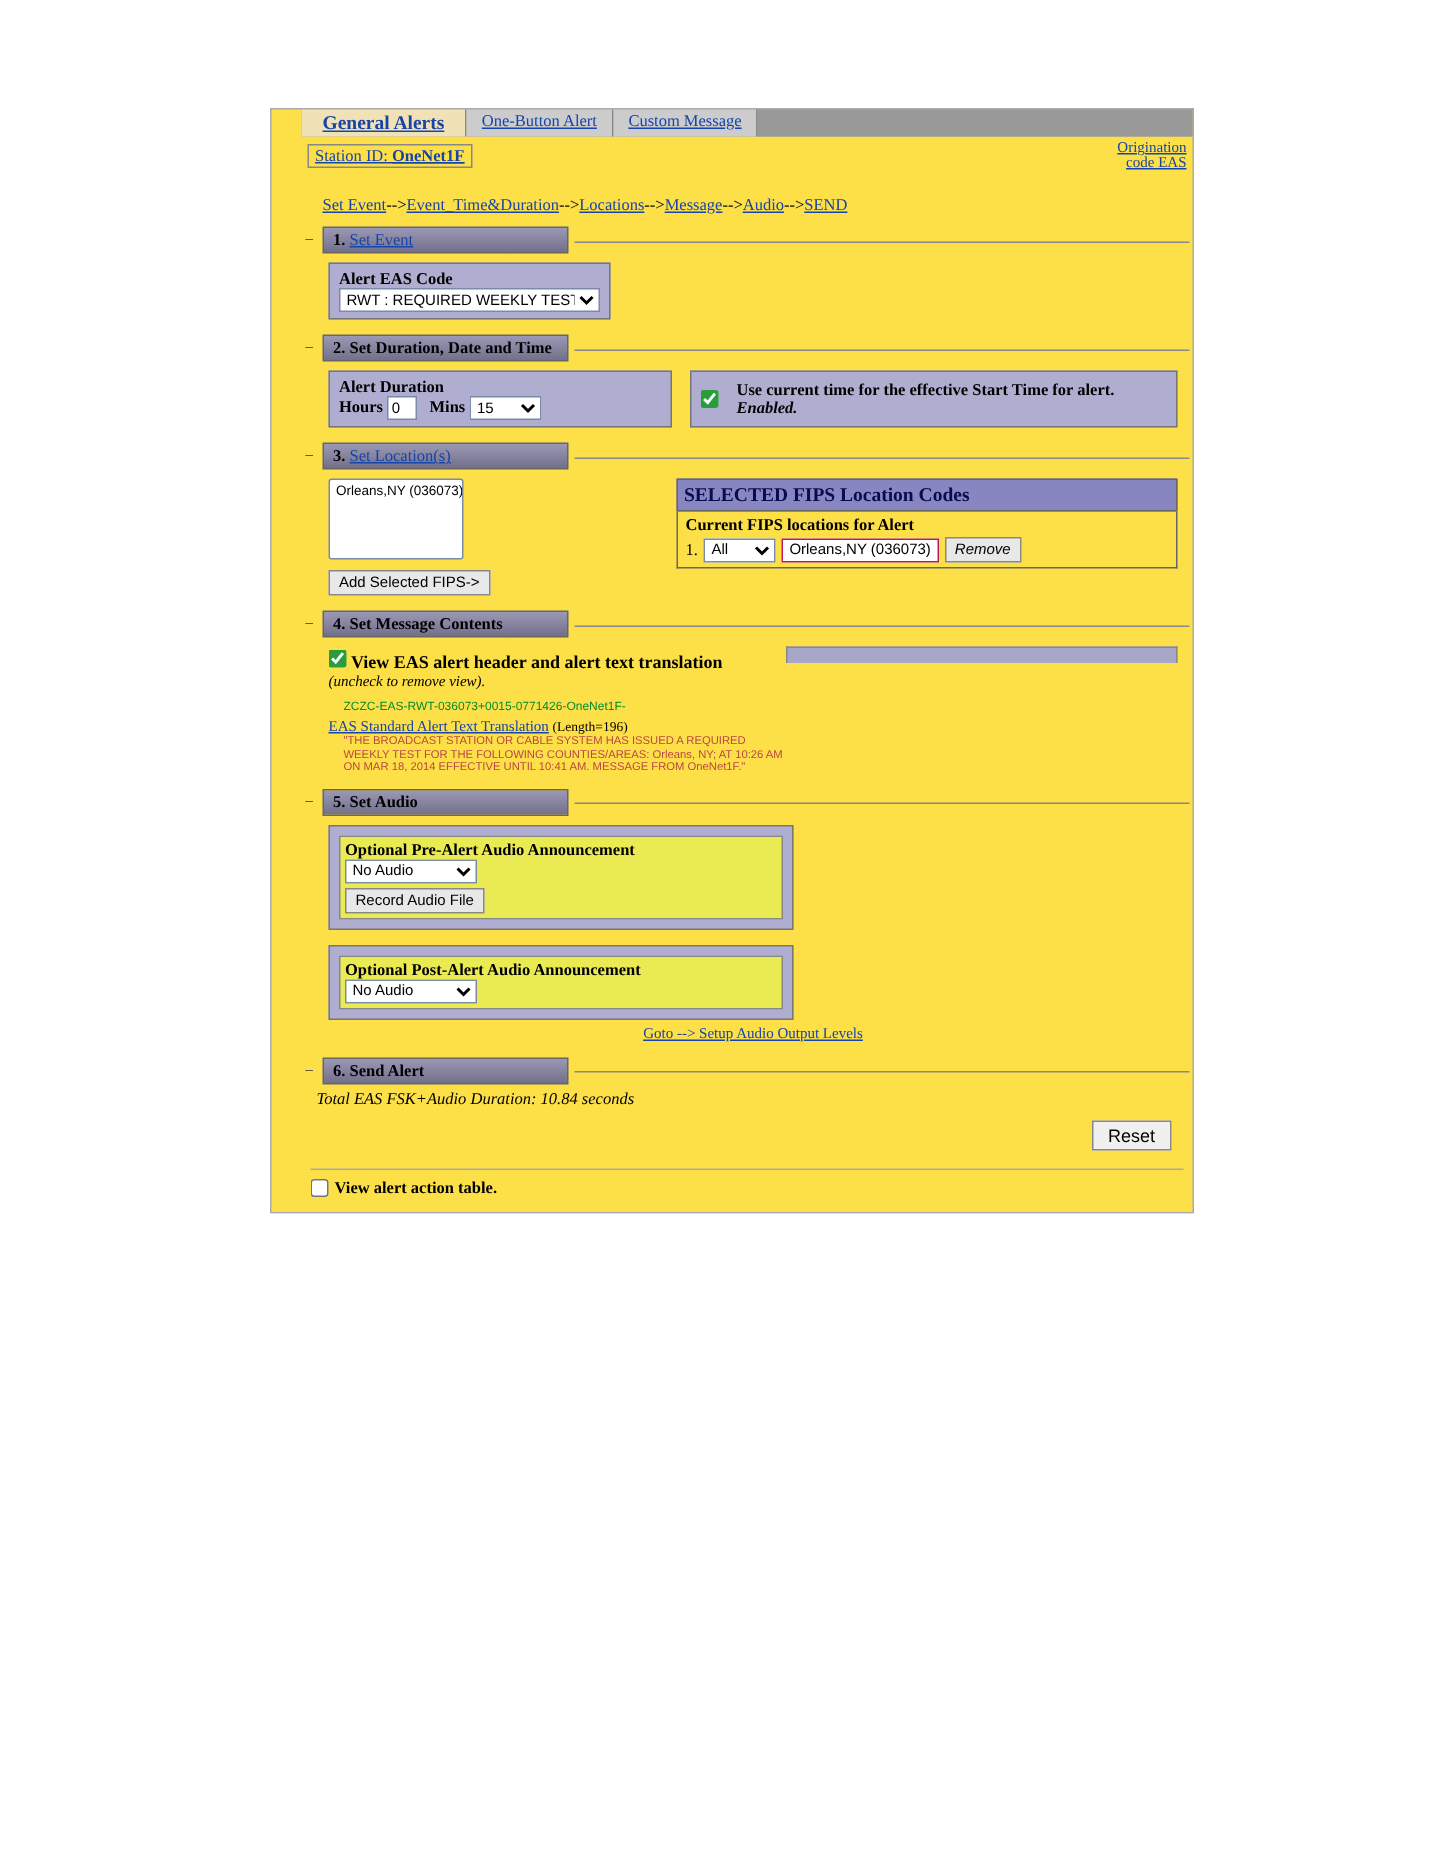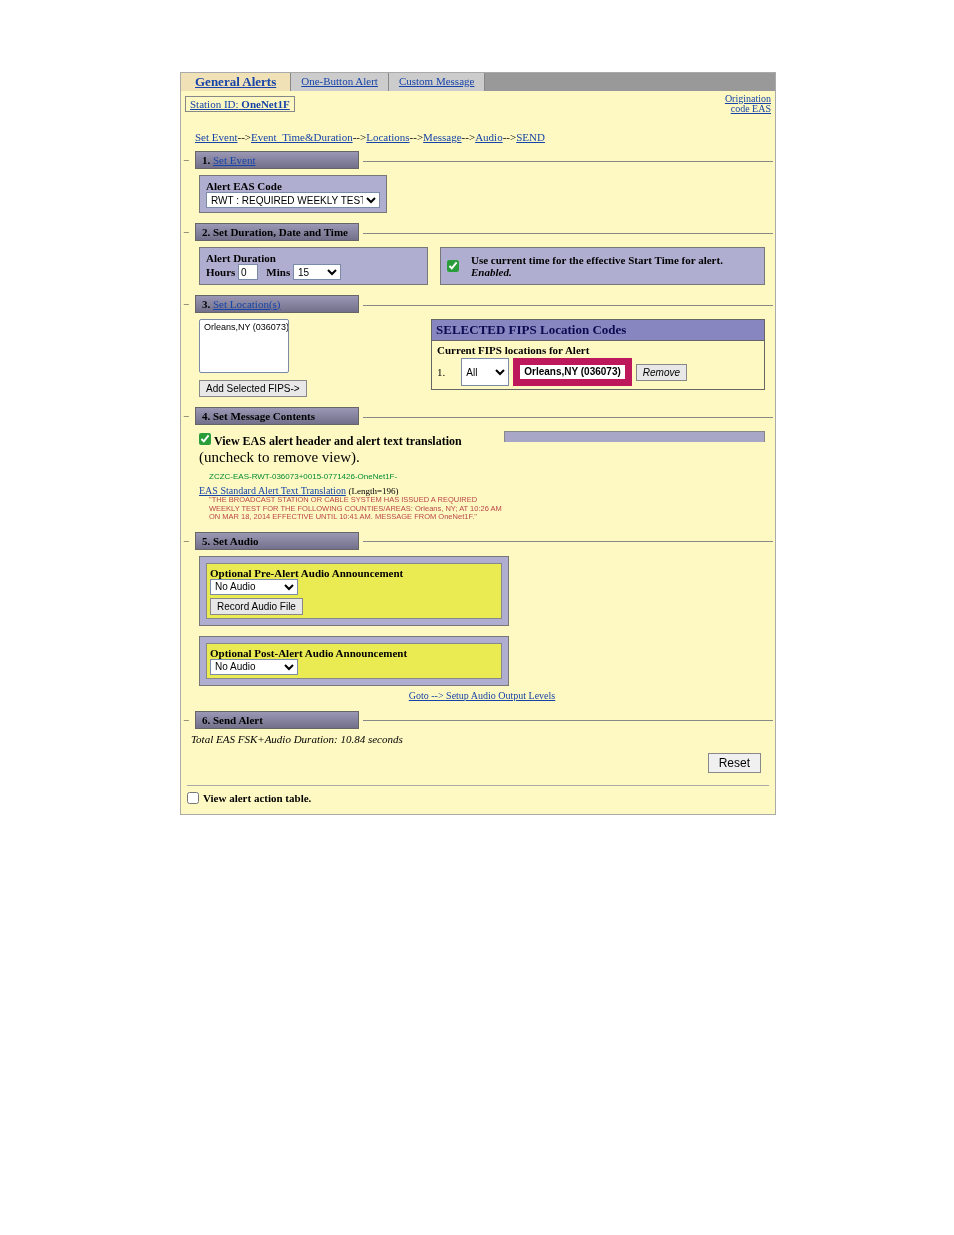--- a/index.html
+++ b/index.html
@@ -5,22 +5,23 @@
   body {
     margin: 0;
     padding: 0;
     background: #fff;
     font-family: "Times New Roman", serif;
     font-size: 12px;
   }
   .app-container {
     width: 594px;
     margin: 72px auto 0 180px;
-    background: #fef9c3;
+    background: #fde047;
     border: 1px solid #aaa;
+    padding-left: 20px;
   }
   .tab-bar {
     display: flex;
     background: #999;
     height: 18px;
   }
   .tab {
     padding: 2px 10px 1px 10px;
     font-size: 11px;
     border-right: 1px solid #888;
@@ -162,45 +163,44 @@
     font-size: 11px;
   }
   .fips-row {
     display: flex;
     align-items: center;
     gap: 4px;
     margin-top: 2px;
   }
   .small-select {
     width: 48px;
-    height: 28px;
-    margin-left: 12px;
+    height: 16px;
   }
   .fips-code-box {
-    border: 7px solid #be185d;
+    border: 1px solid #be185d;
     padding: 0 4px;
     font-size: 10px;
     font-family: Arial, sans-serif;
     height: 14px;
     line-height: 14px;
     background: #fff;
-    font-weight: bold;
   }
   .bluegray-bar {
     height: 10px;
     background: #a8a7c7;
     border: 1px solid #888;
     border-bottom: none;
   }
   .msg-content {
     font-size: 10px;
     margin-top: 6px;
   }
   .italic-note {
-    font-size: 15px;
+    font-style: italic;
+    font-size: 10px;
   }
   .encode-str {
     color: #028b2f;
     font-family: Arial, sans-serif;
     font-size: 8px;
     margin-left: 10px;
   }
   .translation {
     color: #b94646;
     font-family: Arial, sans-serif;

